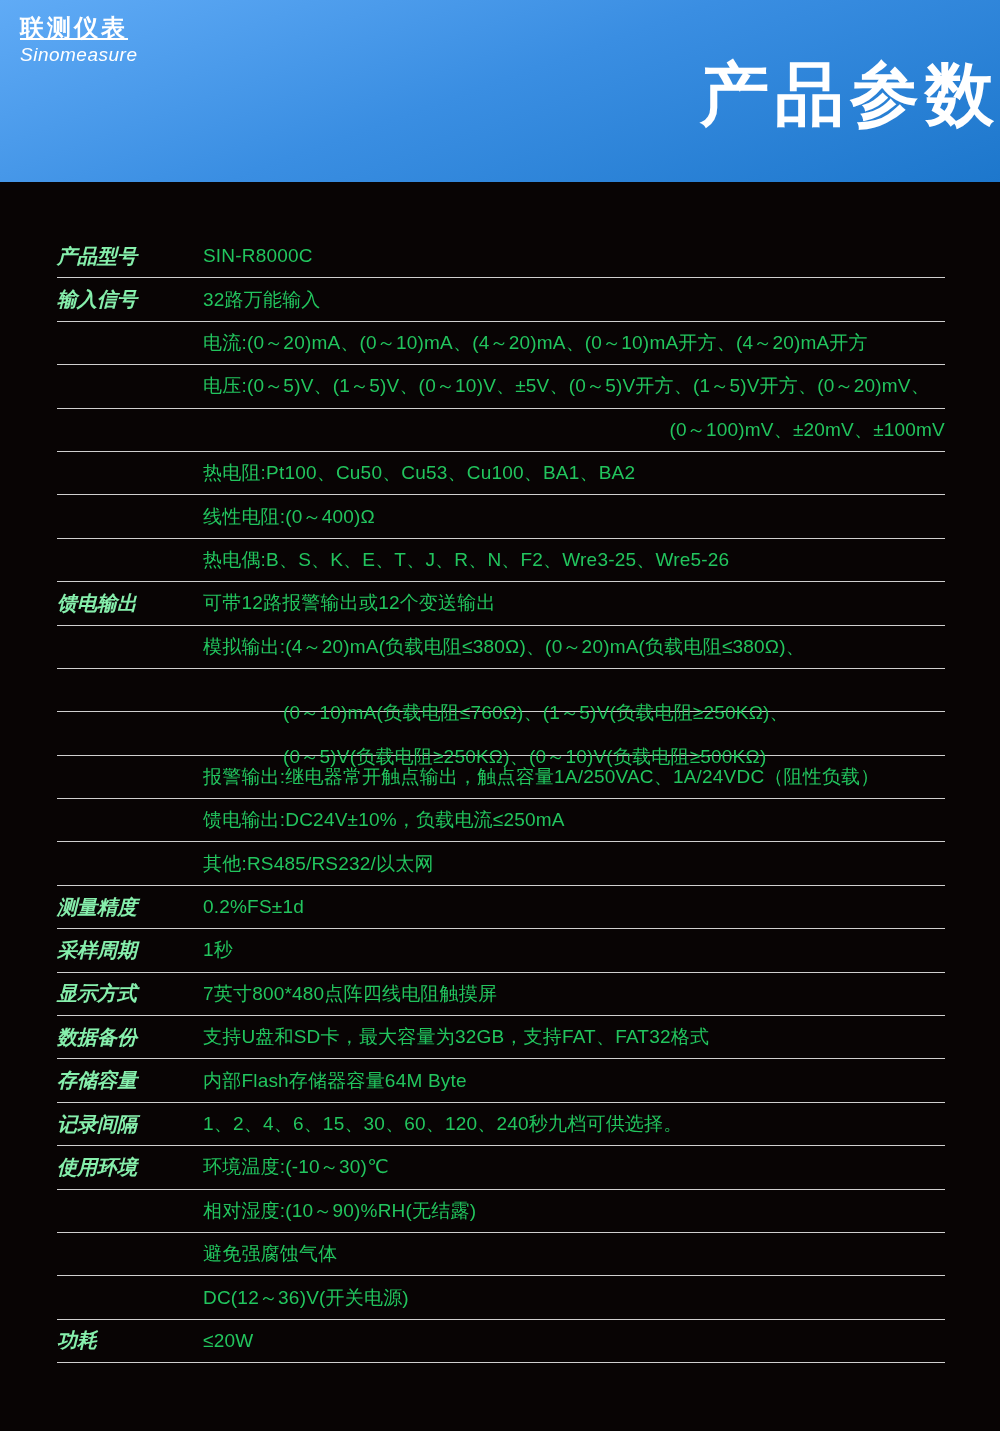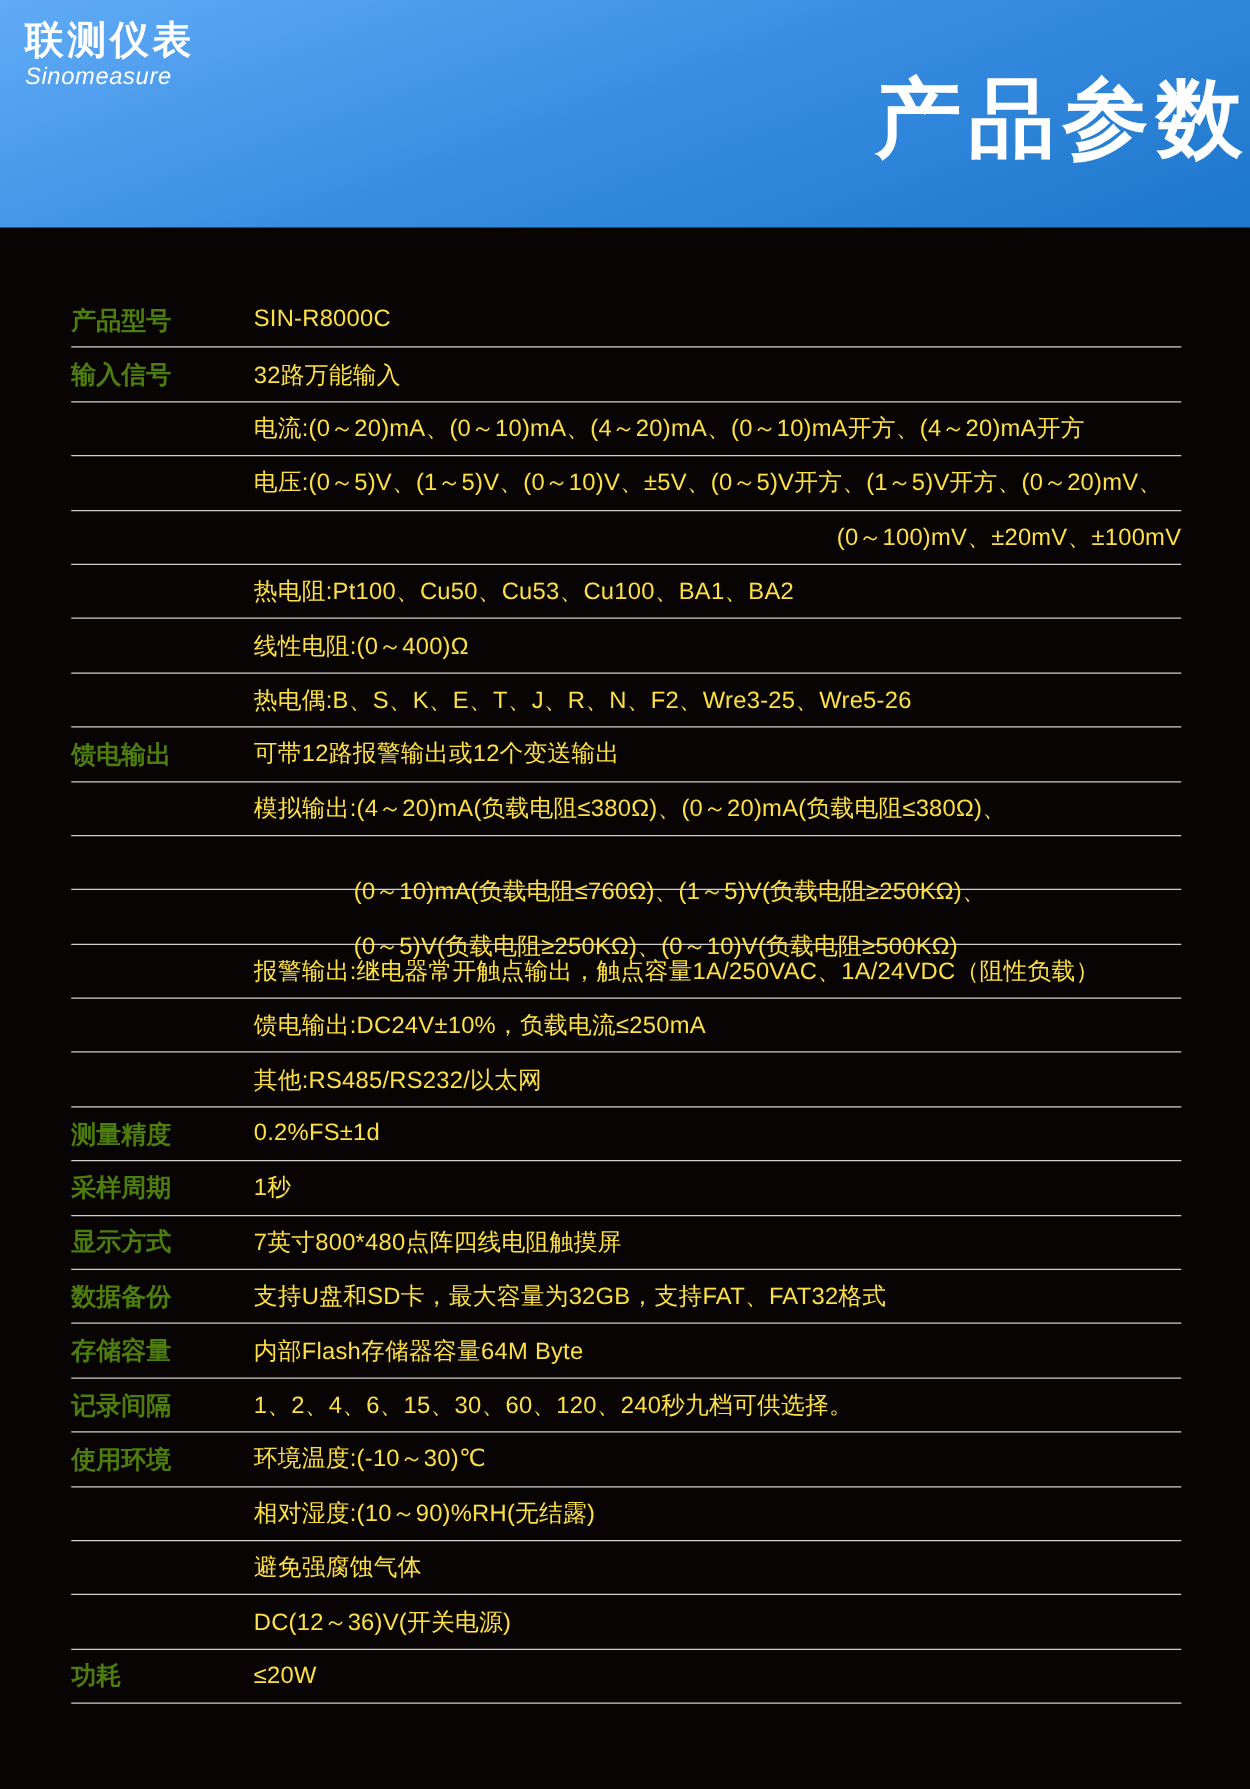--- a/index.html
+++ b/index.html
@@ -22,24 +22,25 @@
     height: 182px;
     background: linear-gradient(160deg, var(--hero-light, #60abf6) 0%, #3a8ee2 48%, var(--hero-dark, #1d77cc) 100%);
   }
   .logo {
     position: absolute;
     top: 16px;
     left: 20px;
     color: #ffffff;
   }
   .logo-cn {
-    font-size: 31px;
+    font-size: 24px;
     font-weight: bold;
     letter-spacing: 3px;
     line-height: 1.0;
+    text-decoration: underline;
   }
   .logo-en {
     font-size: 19px;
     font-weight: normal;
     font-style: italic;
     letter-spacing: 0.5px;
     margin-top: 4px;
   }
   .title {
     position: absolute;
@@ -62,28 +63,29 @@
     width: 888px;
   }
   .row {
     display: flex;
     align-items: center;
     height: 42.4px;
     border-bottom: 1px solid var(--divider, #cfcfcf);
   }
   .cell.label {
     flex: 0 0 146px;
-    color: #4d7c0f;
+    color: #86efac;
     font-size: 20px;
     font-weight: bold;
     white-space: nowrap;
+    font-style: italic;
   }
   .cell.value {
     flex: 1 1 auto;
-    color: #fde047;
+    color: #22c55e;
     font-size: 19px;
     font-weight: normal;
     white-space: nowrap;
     letter-spacing: 0.2px;
   }
   .row.indent1 .cell.value { padding-left: 49px; text-align: right; }
   .row.indent2 .cell.value { padding-left: 80px; margin-top: 46px; }
 </style>
 </head>
 <body>

